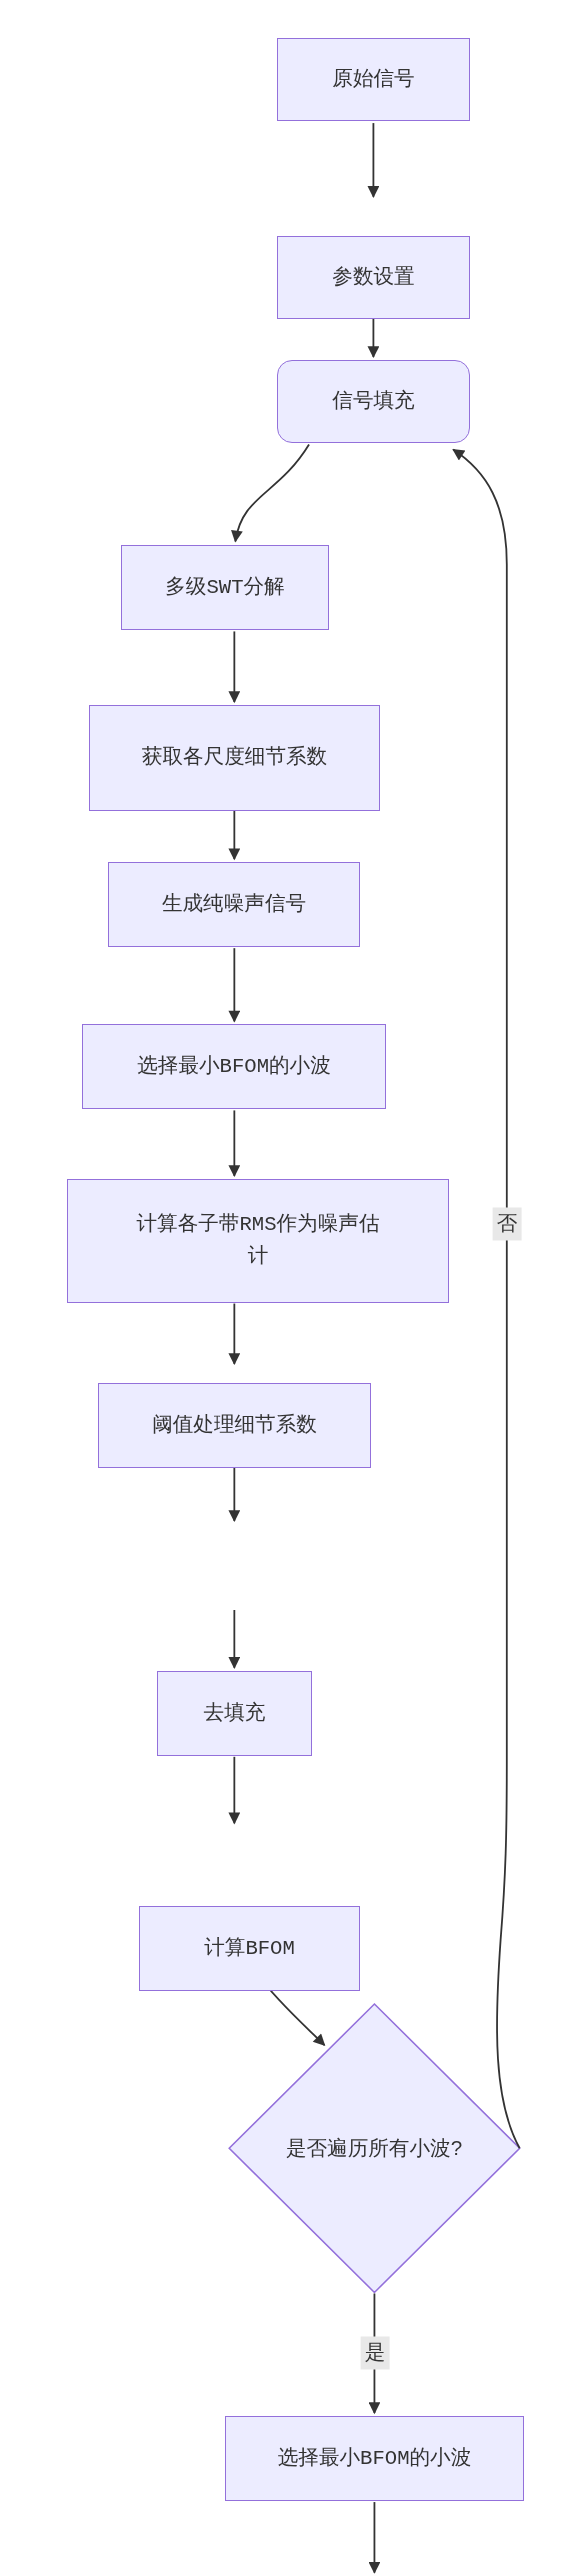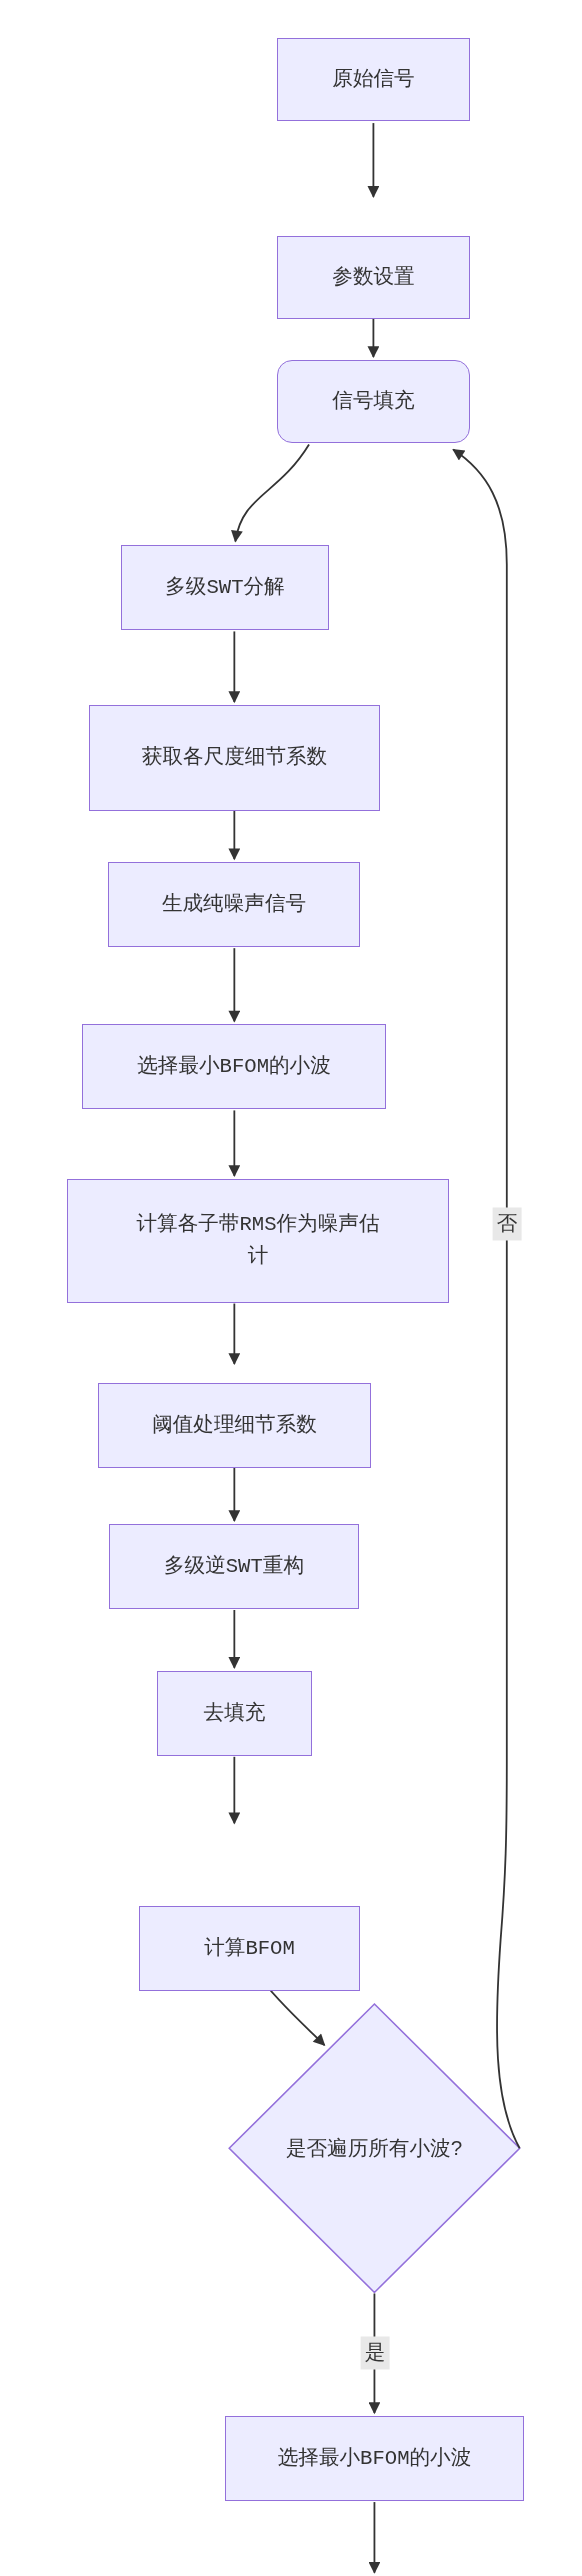--- a/index.html
+++ b/index.html
@@ -127,23 +127,20 @@
   <div class="node" style="left:82px; top:1024px; width:304px; height:85px;">
     <span class="node-label">选择最小BFOM的小波</span>
   </div>
   <div class="node" style="left:67px; top:1179px; width:382px; height:124px;">
     <span class="node-label">计算各子带RMS作为噪声估
 计</span>
   </div>
   <div class="node" style="left:98px; top:1367px; width:273px; height:85px;margin-top:16px;">
     <span class="node-label">阈值处理细节系数</span>
   </div>
-  <div class="node" style="left:109px; top:1524px; width:250px; height:85px;">
-    <span class="node-label">多级逆SWT重构</span>
-  </div>
   <div class="node" style="left:157px; top:1671px; width:155px; height:85px;">
     <span class="node-label">去填充</span>
   </div>
   <div class="node" style="left:139px; top:1906px; width:221px; height:85px;">
     <span class="node-label">计算BFOM</span>
   </div>
 
   <div class="diamond-label" style="left:266px; top:2112px; width:216px; height:72px;">
     <span class="diamond-label-text">是否遍历所有小波?</span>
   </div>

